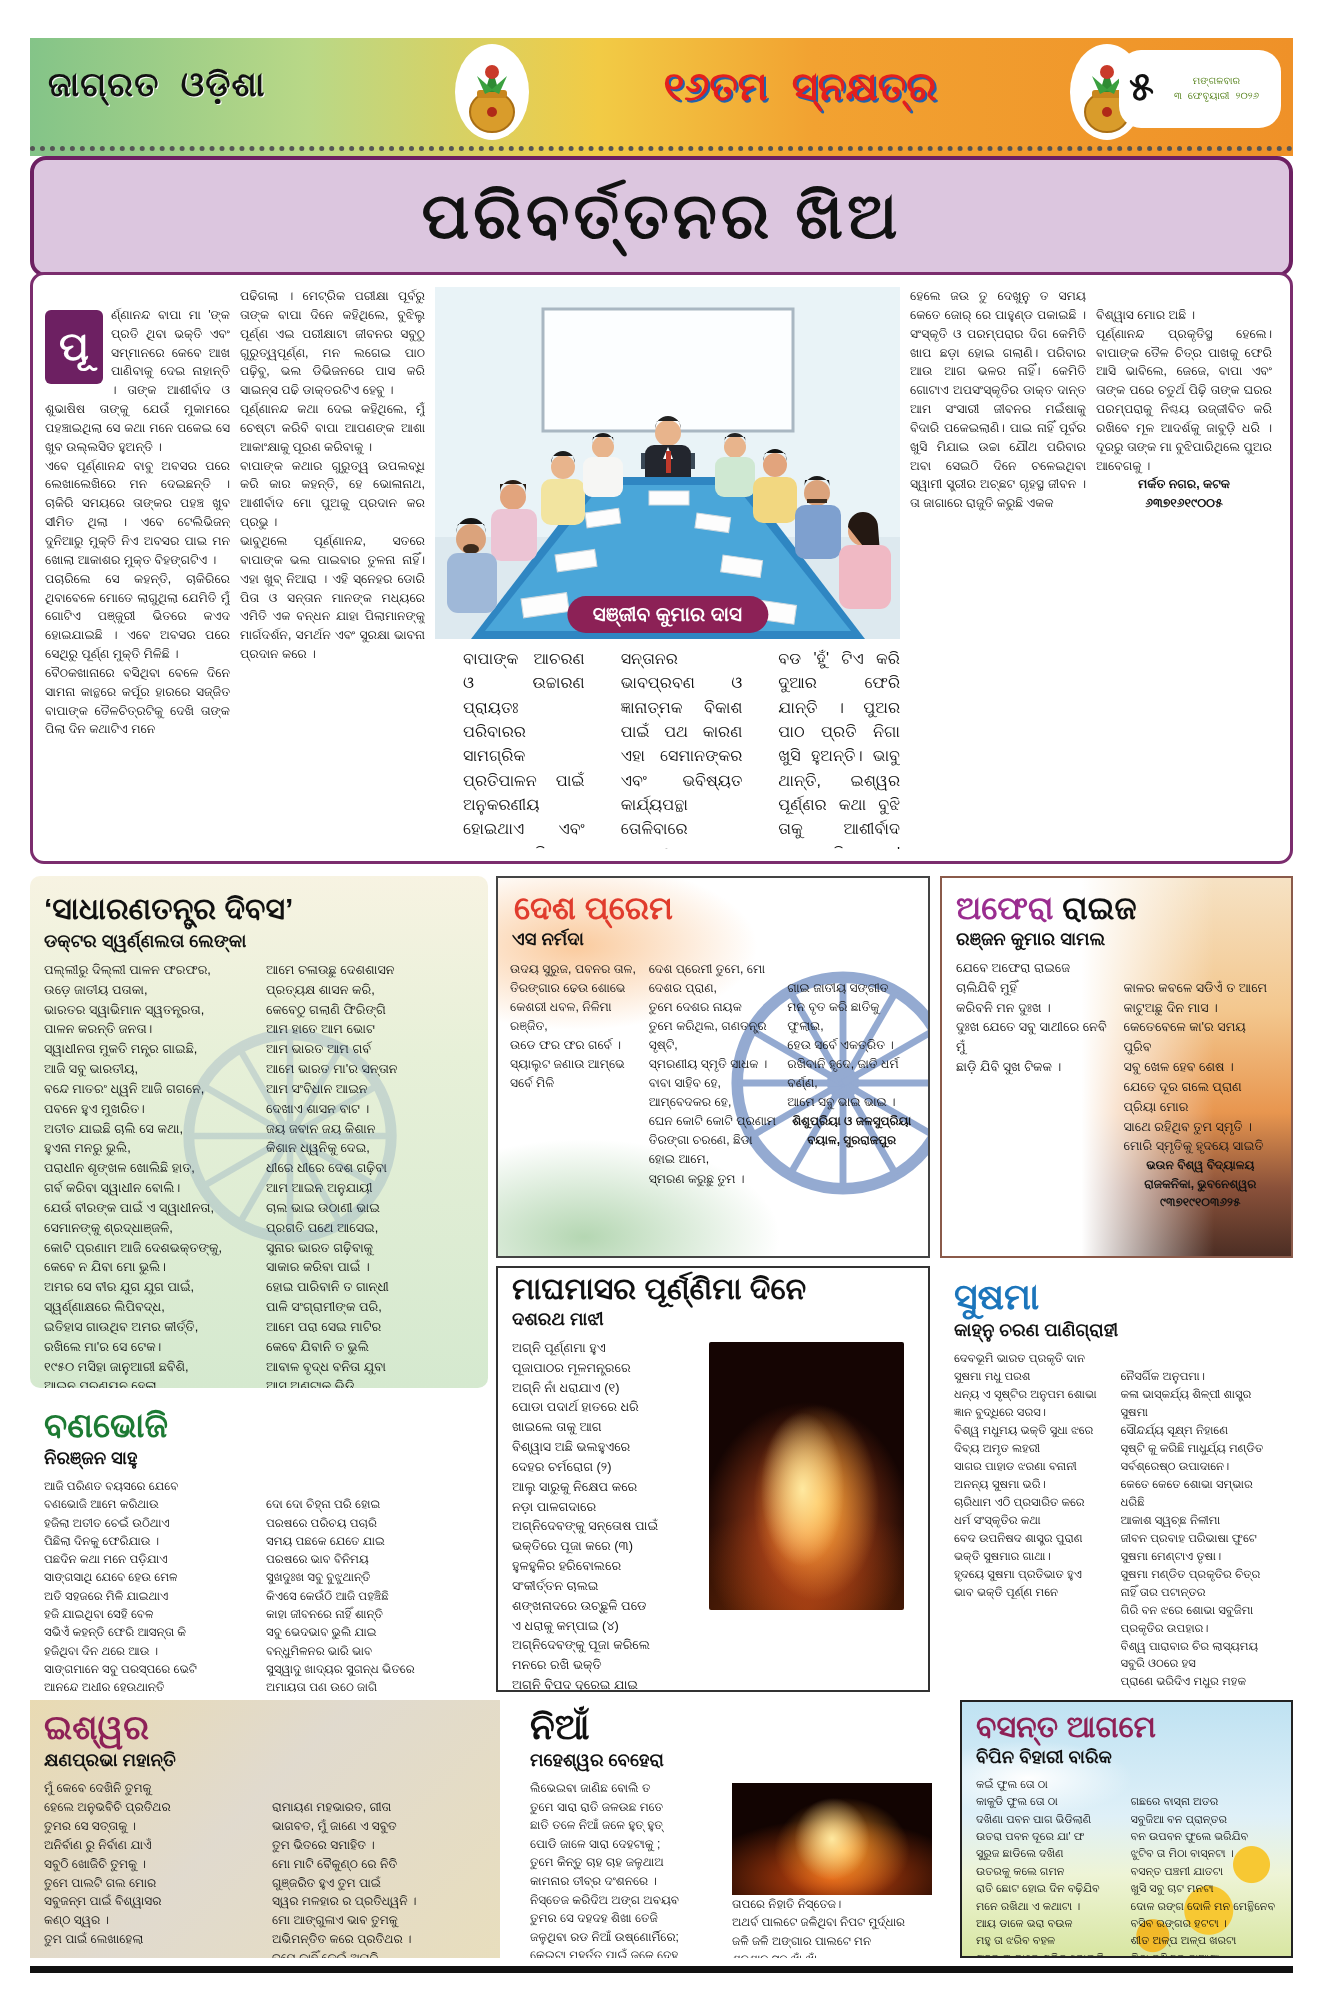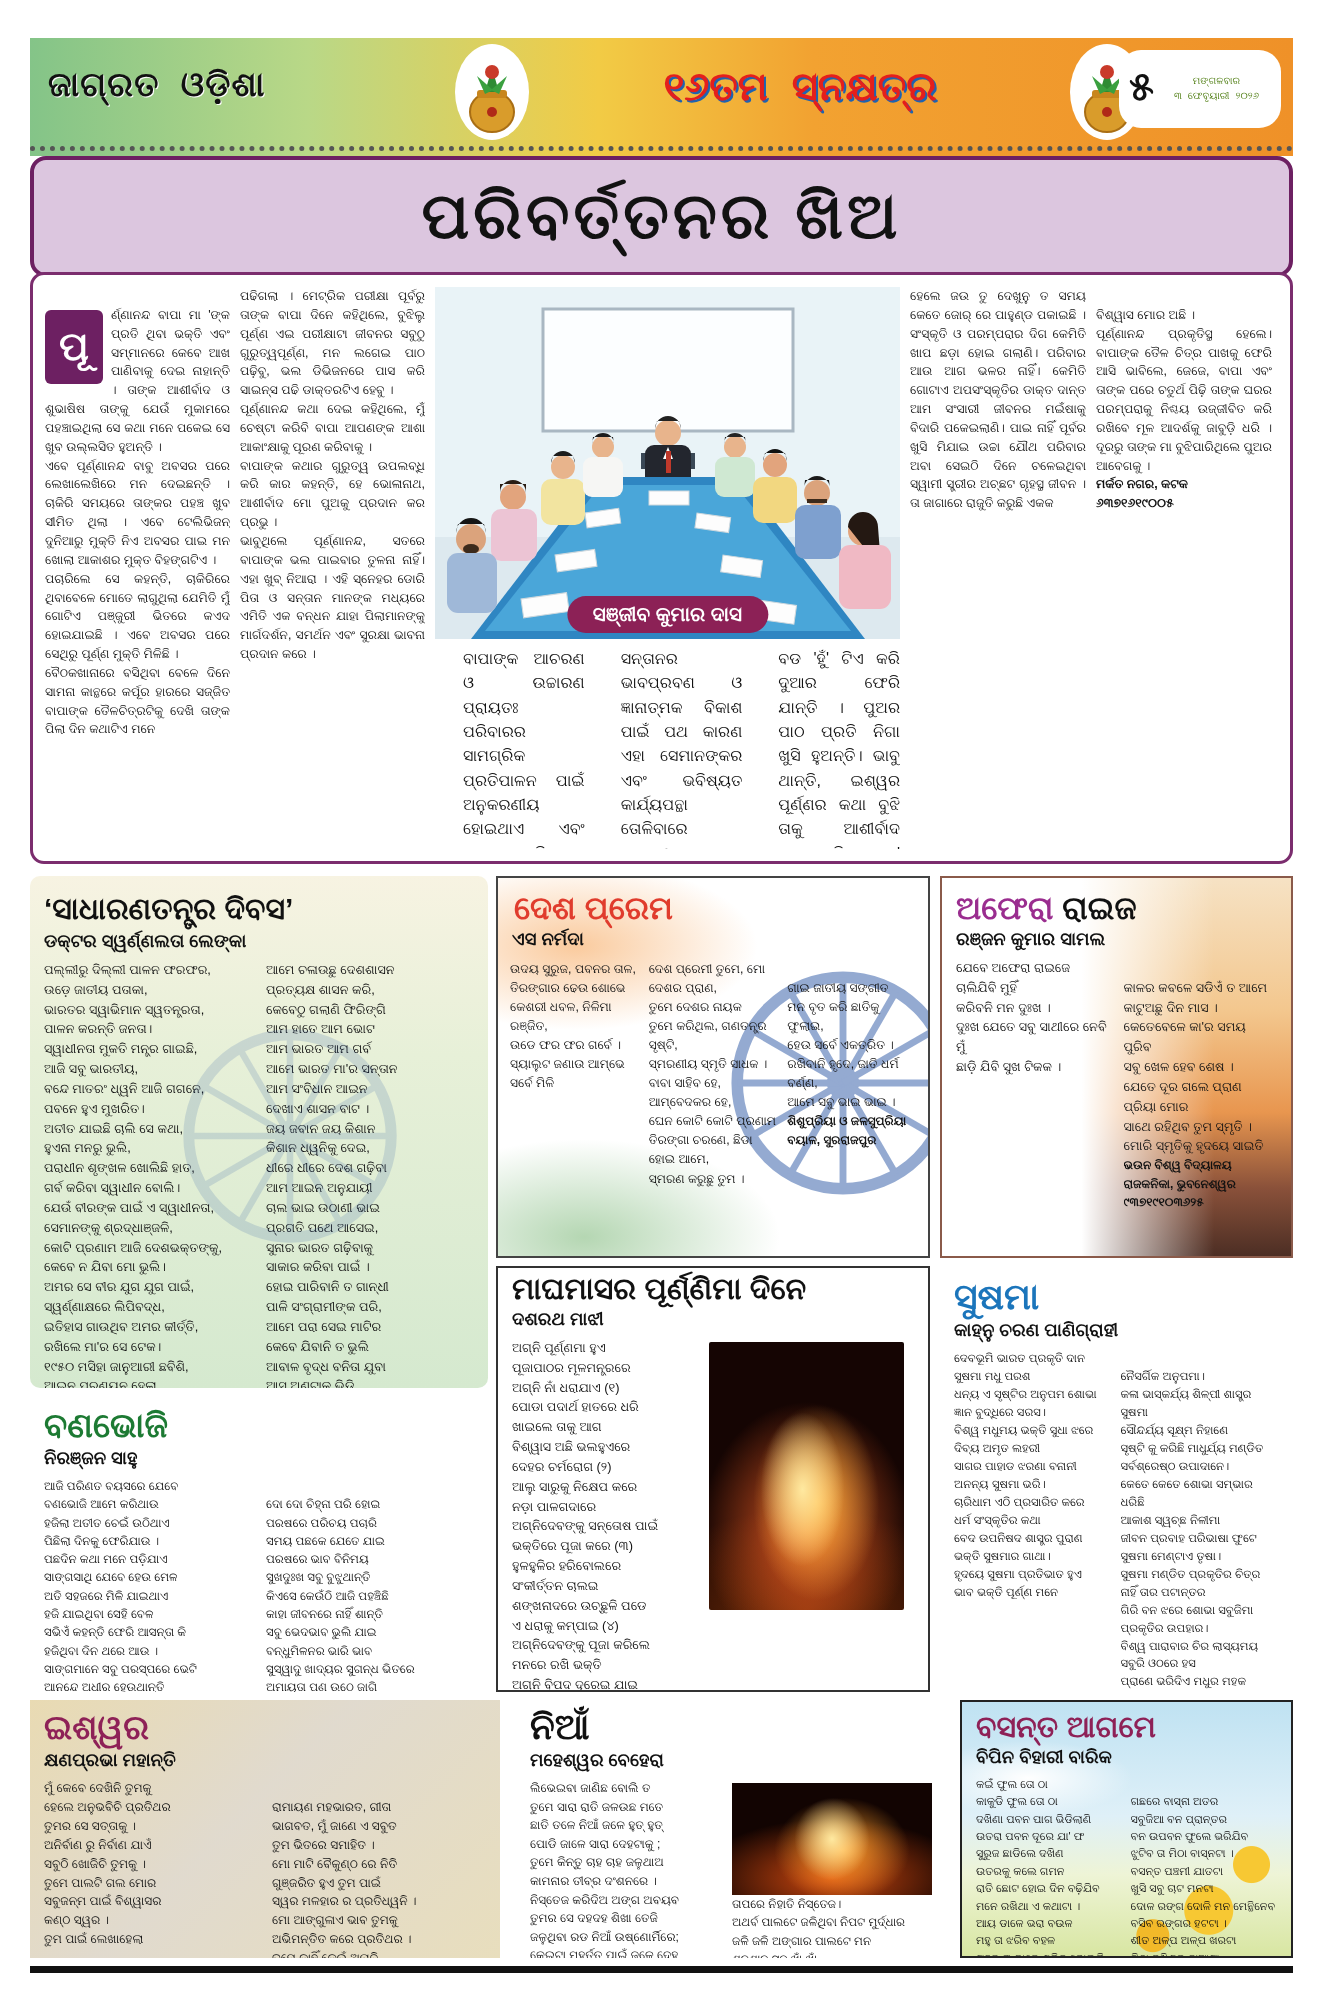--- a/index.html
+++ b/index.html
@@ -41,21 +41,21 @@
   .centerblock{width:465px;flex:none;display:flex;flex-direction:column;}
   .dropcap{float:left;width:58px;height:74px;background:#6d2062;color:#fff;border-radius:6px;
     font-size:40px;font-weight:bold;display:flex;align-items:center;justify-content:center;
     margin:4px 8px 2px 0;}
   .illus-wrap{position:relative;height:352px;flex:none;}
   .author-pill{position:absolute;left:50%;bottom:6px;transform:translateX(-50%);
     background:#8c2156;color:#fff;font-size:20px;font-weight:bold;padding:7px 26px;
     border-radius:24px;white-space:nowrap;}
   .under-cols{display:flex;gap:8px;margin-top:8px;flex:1;overflow:hidden;}
   .under-cols .mcol{width:149px;font-size:16px;margin-left:28px;}
-  .sig{font-weight:bold;text-align:left;white-space:pre-line;}
+  .sig{font-weight:bold;text-align:center;white-space:pre-line;}
 
   
   .green-box{position:absolute;left:30px;top:876px;width:458px;height:512px;border-radius:10px;
     background:linear-gradient(180deg,#f7f3e2 0%,#e7f0d8 35%,#d5e9cf 100%);overflow:hidden;}
   .green-box .wm{position:absolute;left:150px;top:150px;width:220px;height:220px;opacity:.16;}
   .sec-title{margin:0;font-weight:bold;}
   .republic-title{font-size:30px;color:#111;padding:16px 14px 2px;}
   .byline{font-size:18px;font-weight:bold;color:#111;padding:2px 14px 8px;}
   .twocol{display:flex;gap:14px;padding:0 14px;overflow:hidden;}
   .verse{font-size:12.8px;line-height:1.55;white-space:pre-line;overflow:hidden;}

